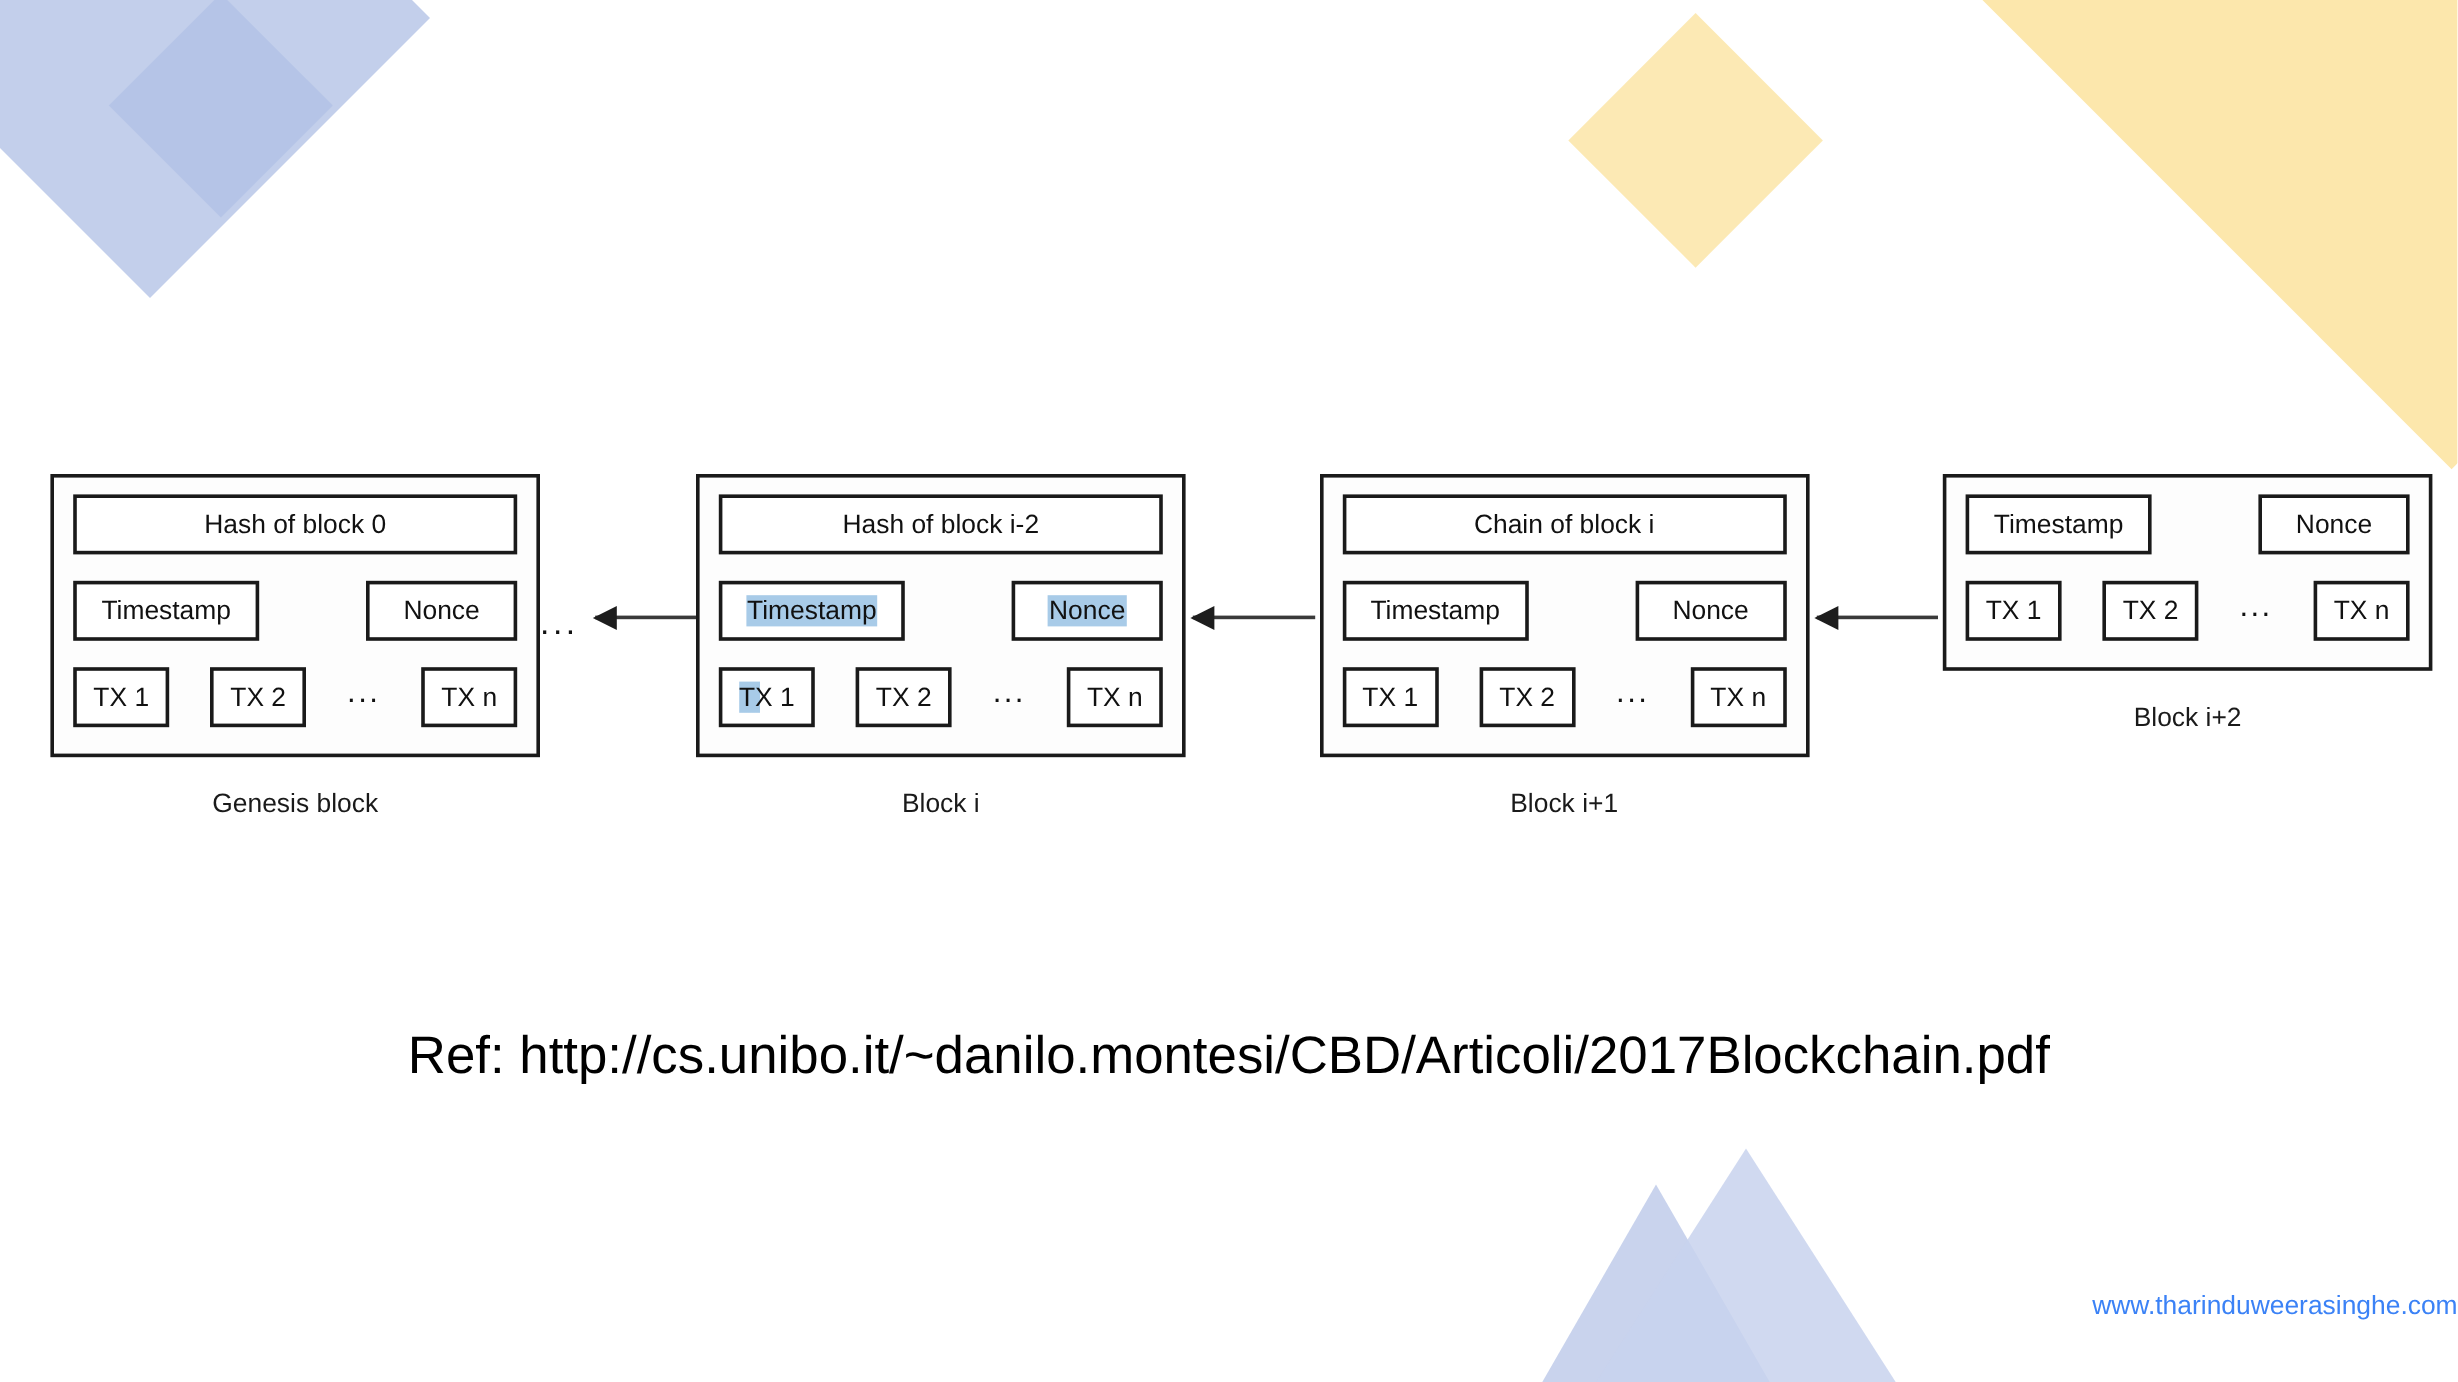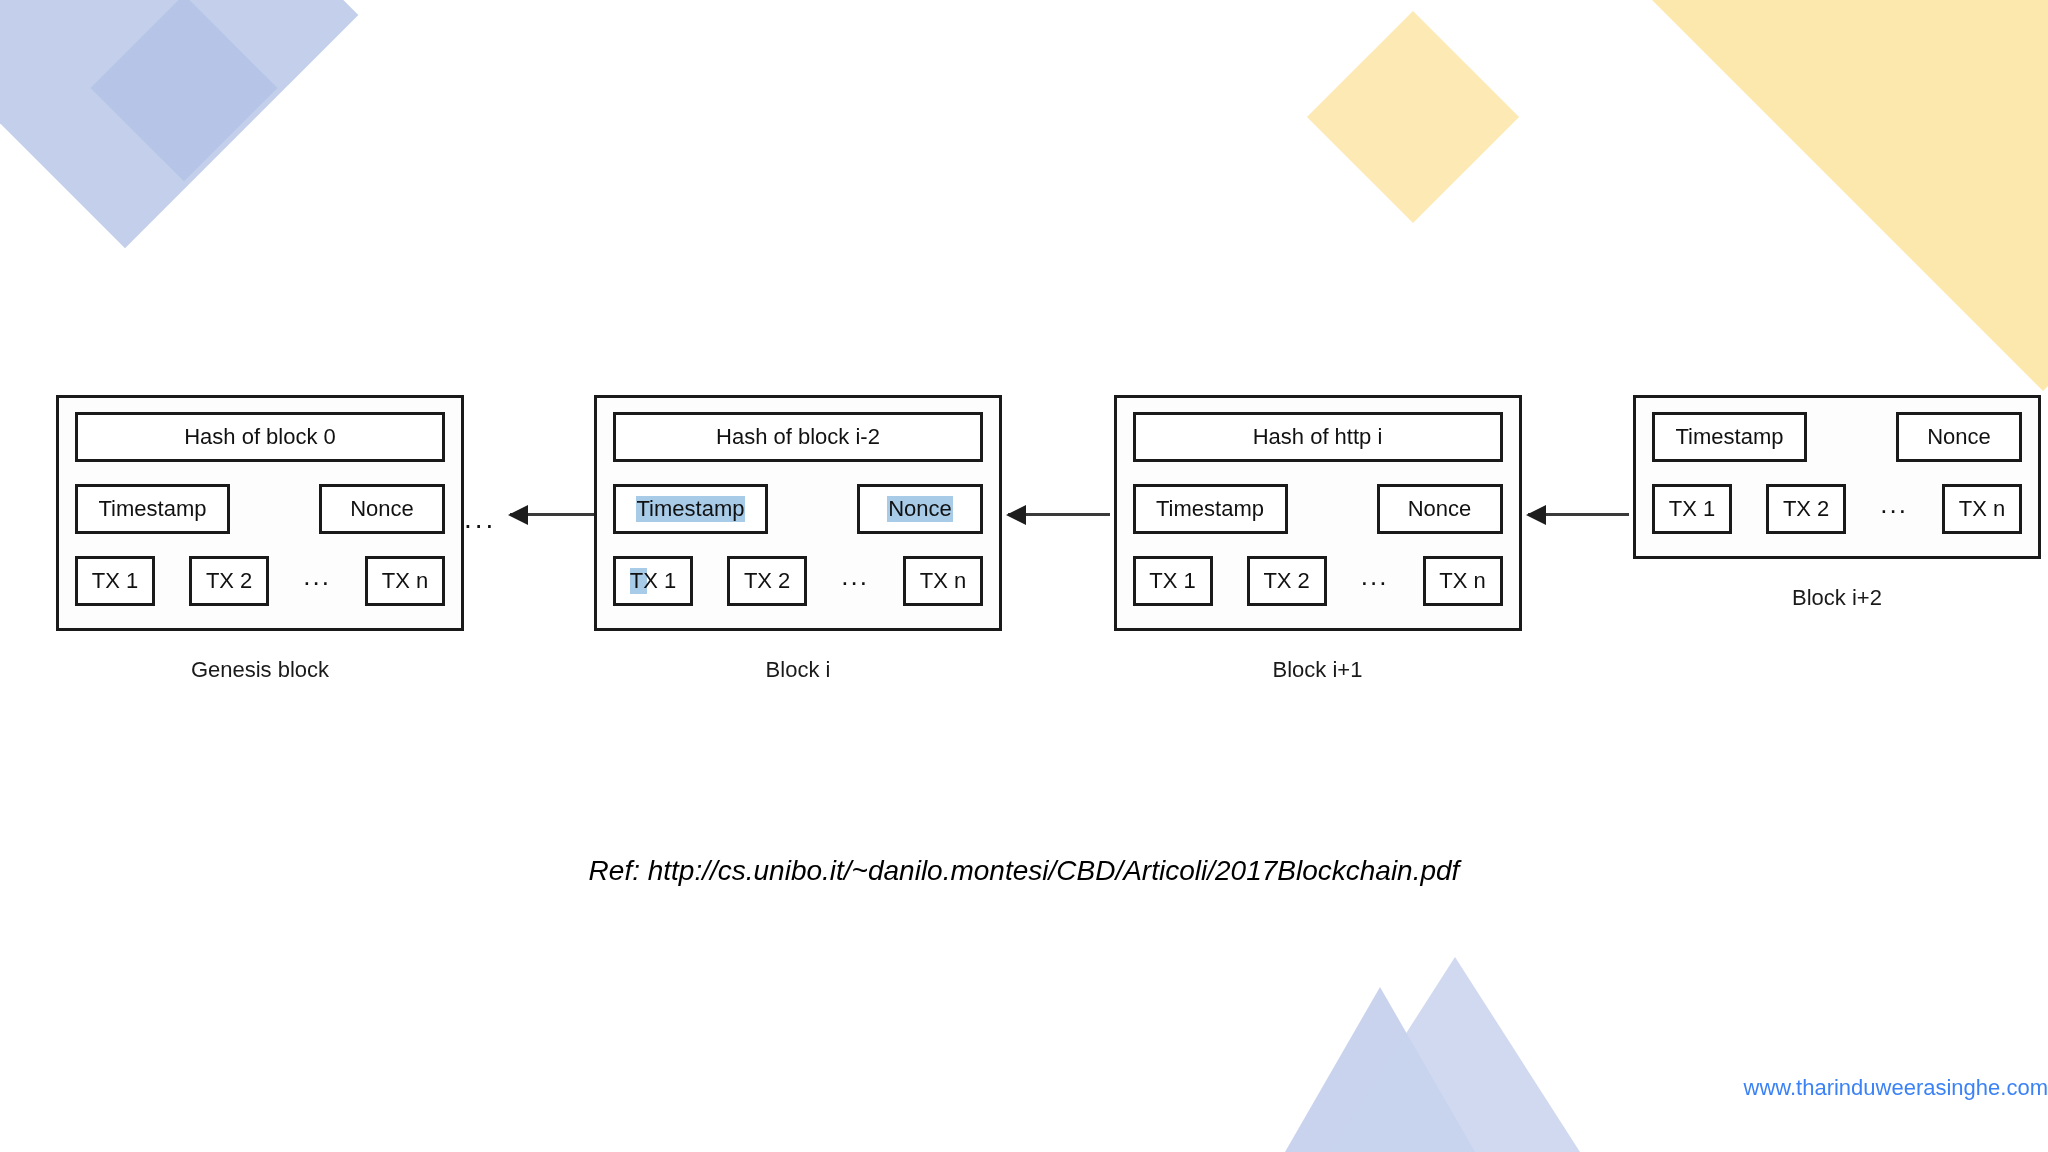--- a/index.html
+++ b/index.html
@@ -78,21 +78,21 @@
     font-weight: 400;
     color: #0d0d0d;
     letter-spacing: -0.5px;
     white-space: nowrap;
     font-family: "Liberation Sans", sans-serif;
   }
 
   
   .chain {
     position: absolute;
-    left: 16px; top: 395px;
+    left: 2px; top: 395px;
     width: 1940px;
     height: 330px;
     text-align: right;
   }
   .chain-row {
     position: absolute;
     left: 40px; top: 0;
     display: flex;
     align-items: flex-start;
     width: 1985px;
@@ -197,24 +197,23 @@
     letter-spacing: 3px;
   }
   .lead-gap { width: 130px; position: relative; height: 262px; }
 
   
   .reference {
     position: absolute;
     left: 0; top: 855px;
     width: 2048px;
     text-align: center;
-    font-size: 28px;
+    font-size: 44px;
     color: #000000;
     font-family: "Liberation Sans", sans-serif;
-    font-style: italic;
   }
   .footer {
     position: absolute;
     left: 0; top: 1075px;
     width: 2048px;
     text-align: right;
     font-size: 22px;
     color: #3b82f6;
     font-family: "Liberation Sans", sans-serif;
   }
@@ -298,21 +297,21 @@
         <div class="block-label">Block i</div>
       </div>
 
       <div class="connector">
         <div class="arrow"></div>
       </div>
 
       <div class="block-wrap">
         <div class="block block-i1">
           <div class="cell hash-cell">
-            <span>Hash of http i</span>
+            <span>Chain of block i</span>
           </div>
           <div class="mid-row">
             <div class="cell ts-cell">
               <span>Timestamp</span>
             </div>
             <div class="cell nonce-cell">
               <span>Nonce</span>
             </div>
           </div>
           <div class="tx-row">

